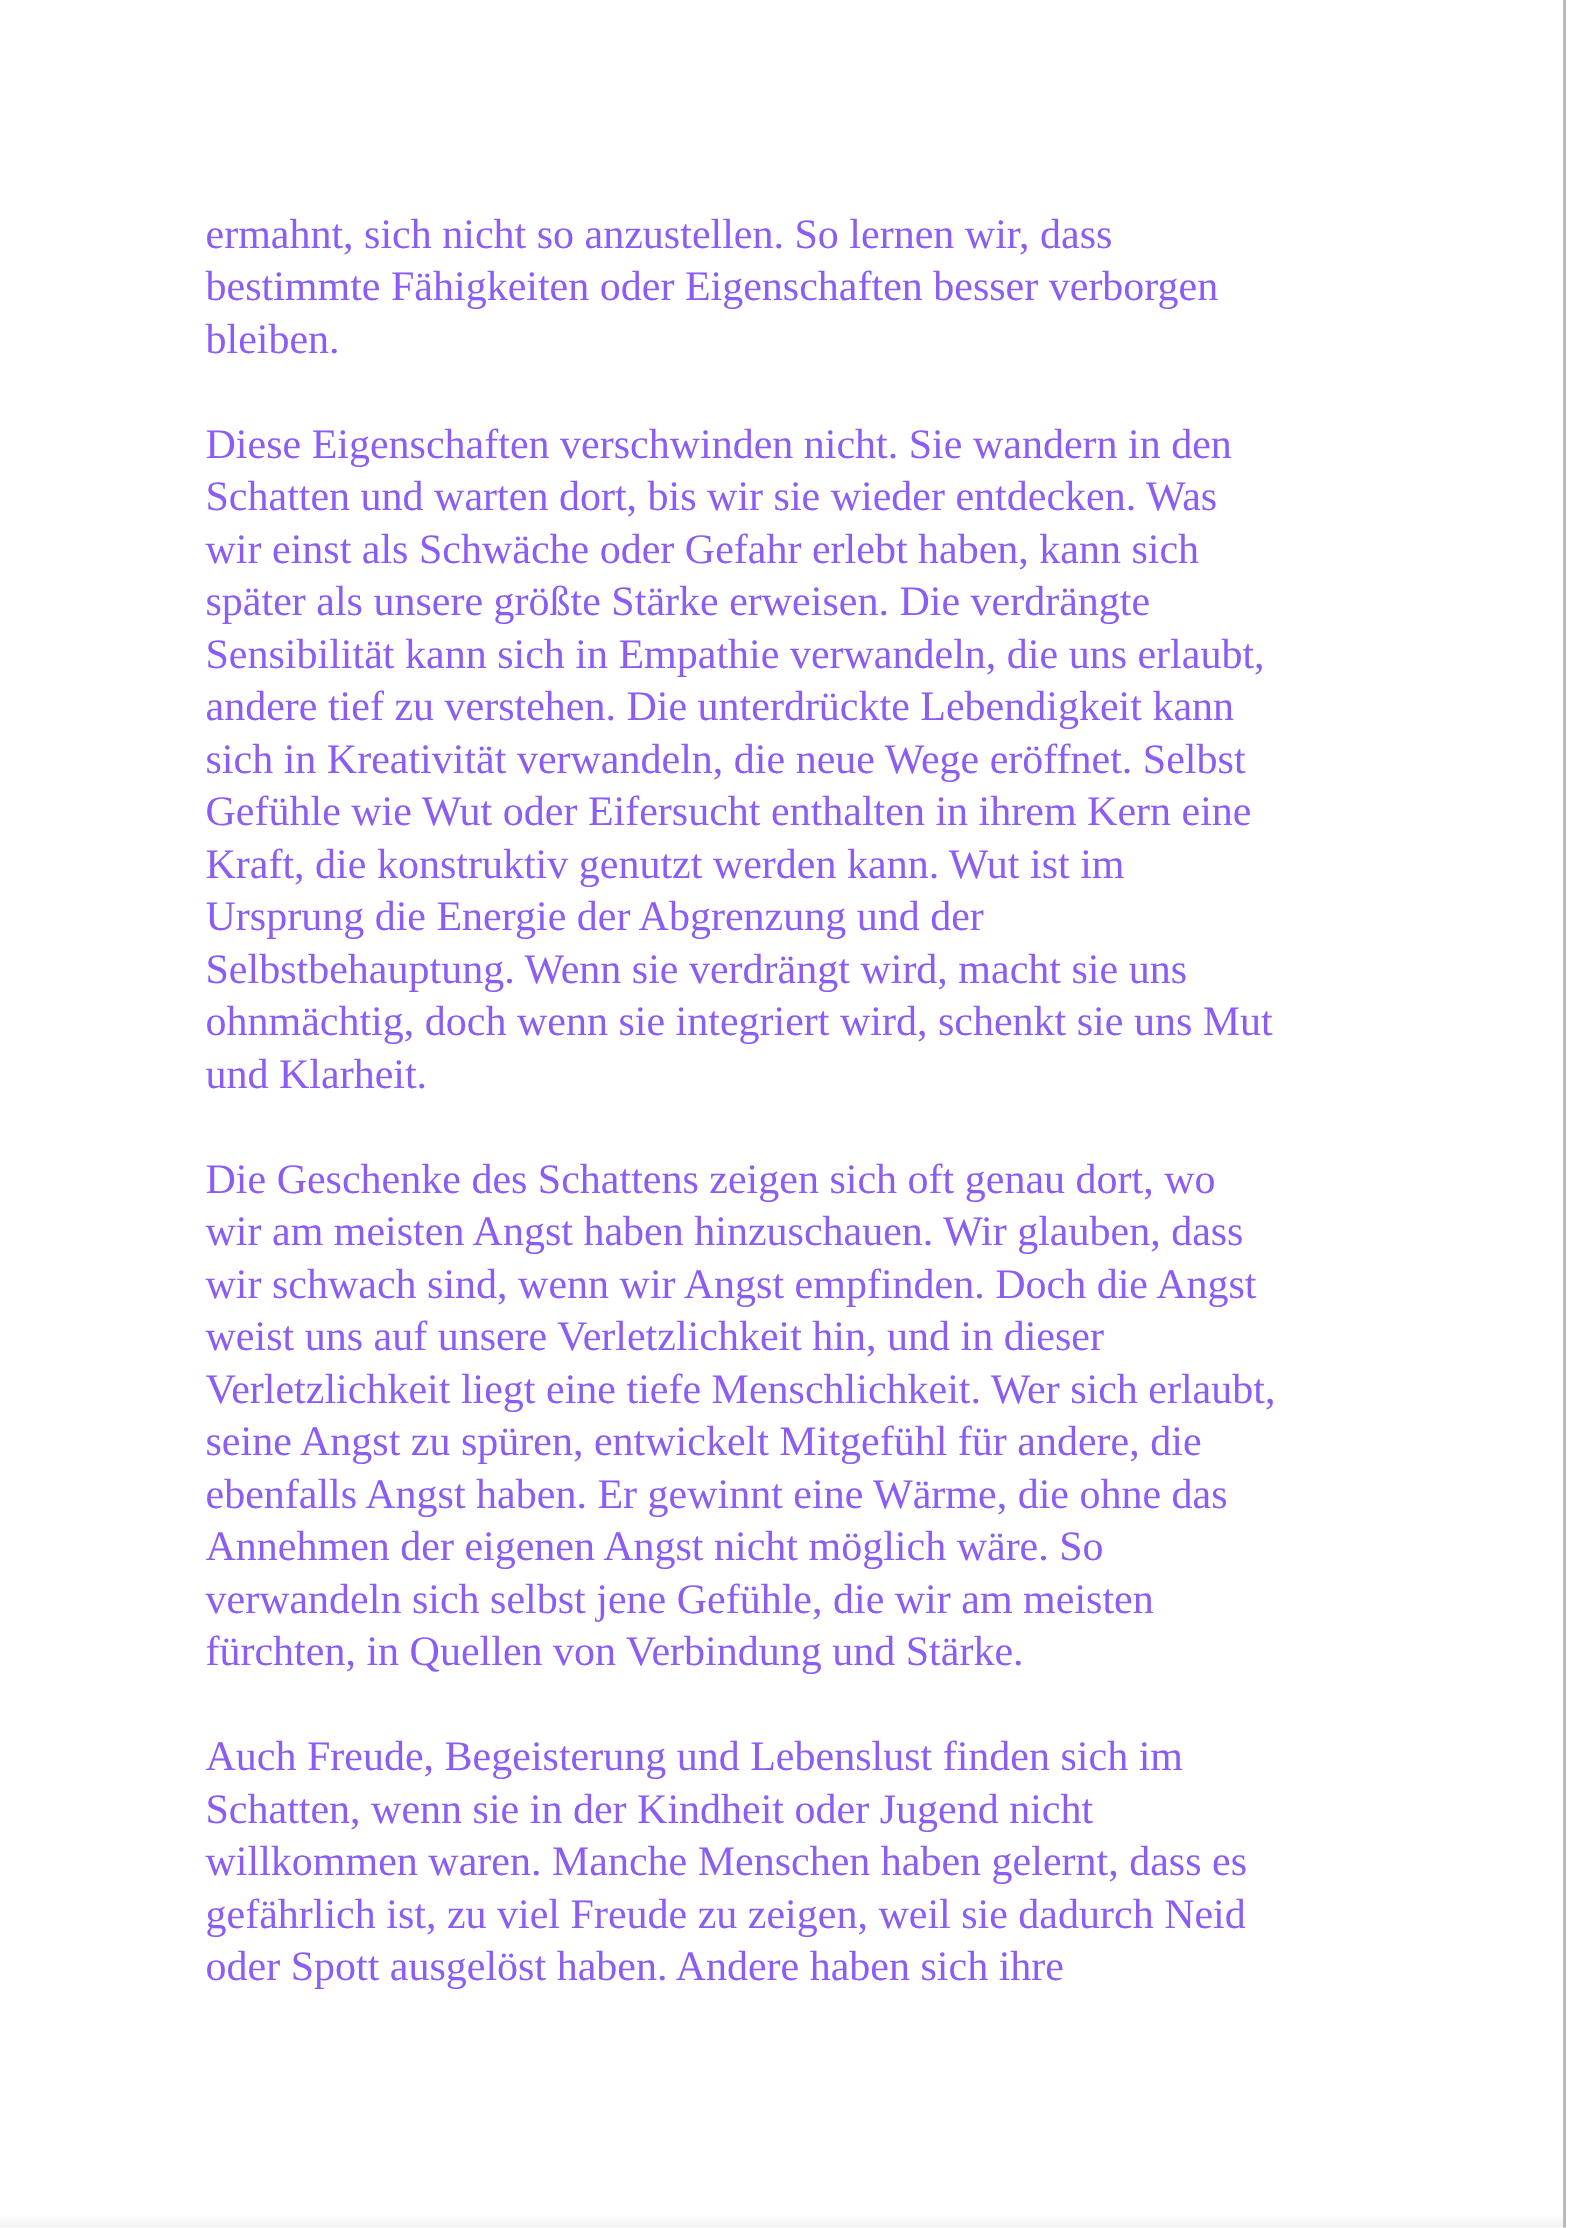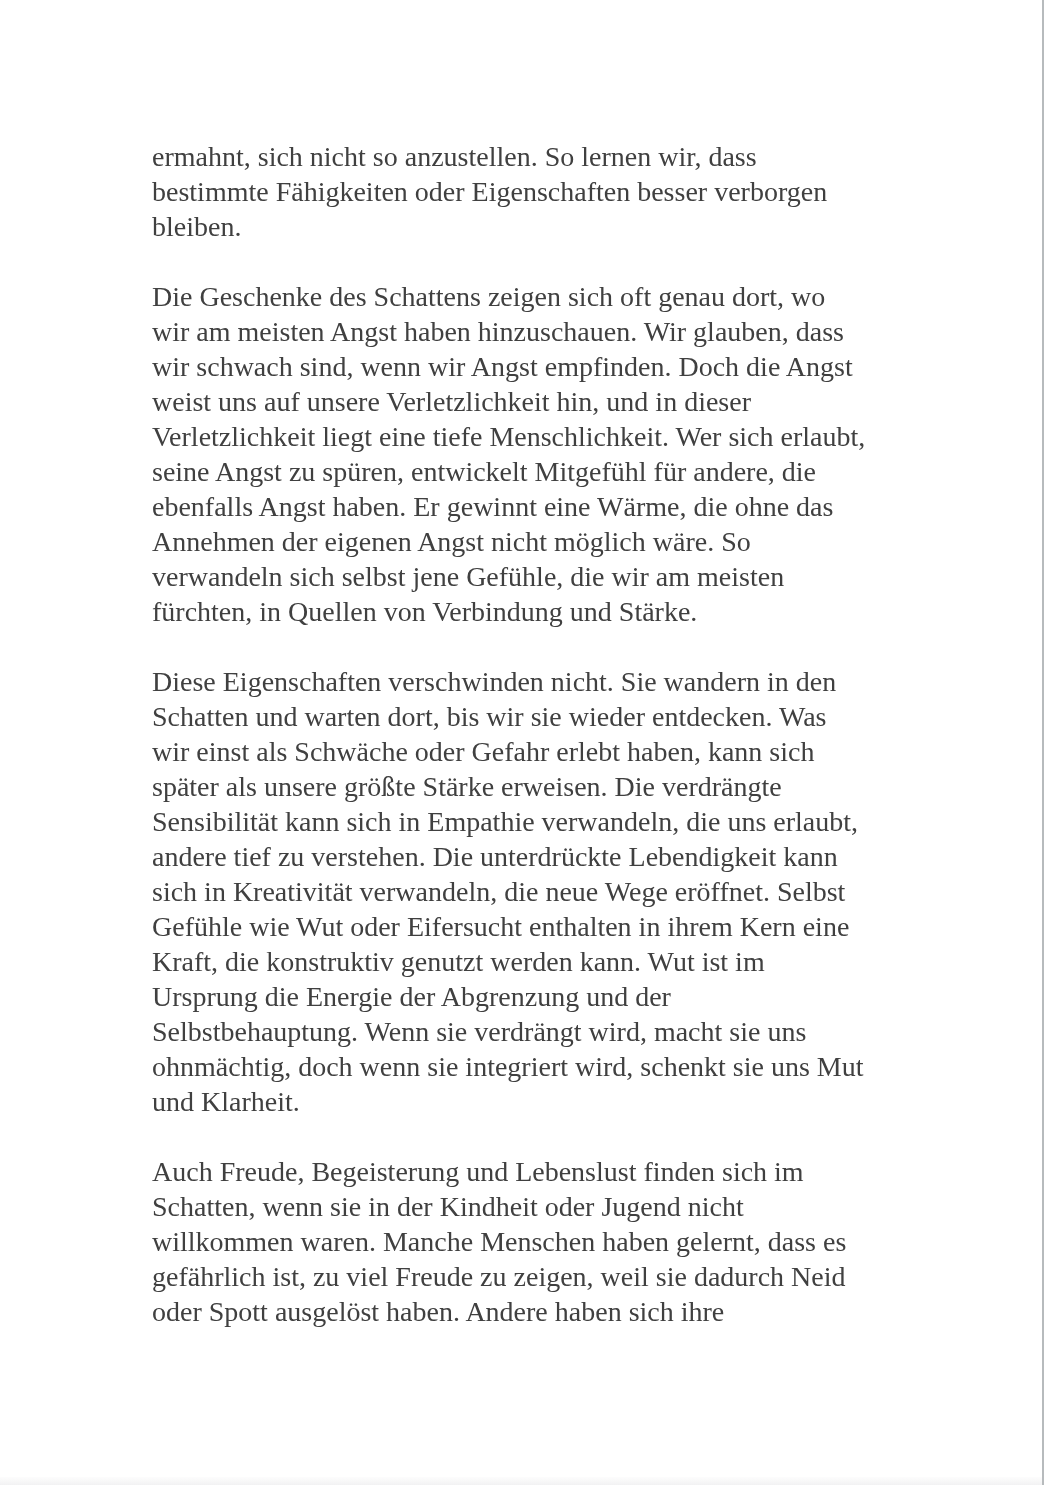--- a/index.html
+++ b/index.html
@@ -17,24 +17,23 @@
   .page {
     position: absolute;
     inset: 0;
     background: #ffffff;
   }
   .text-content {
     position: absolute;
     left: 137px;
     top: 139px;
     width: 786px;
-    color: #404040;
+    color: #8b5cf6;
     font-size: 28px;
     line-height: 35px;
-    margin-left: 15px;
   }
   .paragraph {
     margin: 0 0 35px 0;
     white-space: pre-line;
     letter-spacing: 0px;
   }
   .window-right-border {
     position: absolute;
     top: 0;
     left: 1042px;
@@ -52,43 +51,43 @@
   }
 </style>
 </head>
 <body>
 
 <div class="page">
   <div class="text-content">
     <p class="paragraph">ermahnt, sich nicht so anzustellen. So lernen wir, dass
 bestimmte Fähigkeiten oder Eigenschaften besser verborgen
 bleiben.</p>
-    <p class="paragraph">Die Geschenke des Schattens zeigen sich oft genau dort, wo
-wir am meisten Angst haben hinzuschauen. Wir glauben, dass
-wir schwach sind, wenn wir Angst empfinden. Doch die Angst
-weist uns auf unsere Verletzlichkeit hin, und in dieser
-Verletzlichkeit liegt eine tiefe Menschlichkeit. Wer sich erlaubt,
-seine Angst zu spüren, entwickelt Mitgefühl für andere, die
-ebenfalls Angst haben. Er gewinnt eine Wärme, die ohne das
-Annehmen der eigenen Angst nicht möglich wäre. So
-verwandeln sich selbst jene Gefühle, die wir am meisten
-fürchten, in Quellen von Verbindung und Stärke.</p>
     <p class="paragraph">Diese Eigenschaften verschwinden nicht. Sie wandern in den
 Schatten und warten dort, bis wir sie wieder entdecken. Was
 wir einst als Schwäche oder Gefahr erlebt haben, kann sich
 später als unsere größte Stärke erweisen. Die verdrängte
 Sensibilität kann sich in Empathie verwandeln, die uns erlaubt,
 andere tief zu verstehen. Die unterdrückte Lebendigkeit kann
 sich in Kreativität verwandeln, die neue Wege eröffnet. Selbst
 Gefühle wie Wut oder Eifersucht enthalten in ihrem Kern eine
 Kraft, die konstruktiv genutzt werden kann. Wut ist im
 Ursprung die Energie der Abgrenzung und der
 Selbstbehauptung. Wenn sie verdrängt wird, macht sie uns
 ohnmächtig, doch wenn sie integriert wird, schenkt sie uns Mut
 und Klarheit.</p>
+    <p class="paragraph">Die Geschenke des Schattens zeigen sich oft genau dort, wo
+wir am meisten Angst haben hinzuschauen. Wir glauben, dass
+wir schwach sind, wenn wir Angst empfinden. Doch die Angst
+weist uns auf unsere Verletzlichkeit hin, und in dieser
+Verletzlichkeit liegt eine tiefe Menschlichkeit. Wer sich erlaubt,
+seine Angst zu spüren, entwickelt Mitgefühl für andere, die
+ebenfalls Angst haben. Er gewinnt eine Wärme, die ohne das
+Annehmen der eigenen Angst nicht möglich wäre. So
+verwandeln sich selbst jene Gefühle, die wir am meisten
+fürchten, in Quellen von Verbindung und Stärke.</p>
     <p class="paragraph">Auch Freude, Begeisterung und Lebenslust finden sich im
 Schatten, wenn sie in der Kindheit oder Jugend nicht
 willkommen waren. Manche Menschen haben gelernt, dass es
 gefährlich ist, zu viel Freude zu zeigen, weil sie dadurch Neid
 oder Spott ausgelöst haben. Andere haben sich ihre</p>
   </div>
   <div class="page-bottom-edge"></div>
   <div class="window-right-border"></div>
 </div>
 

